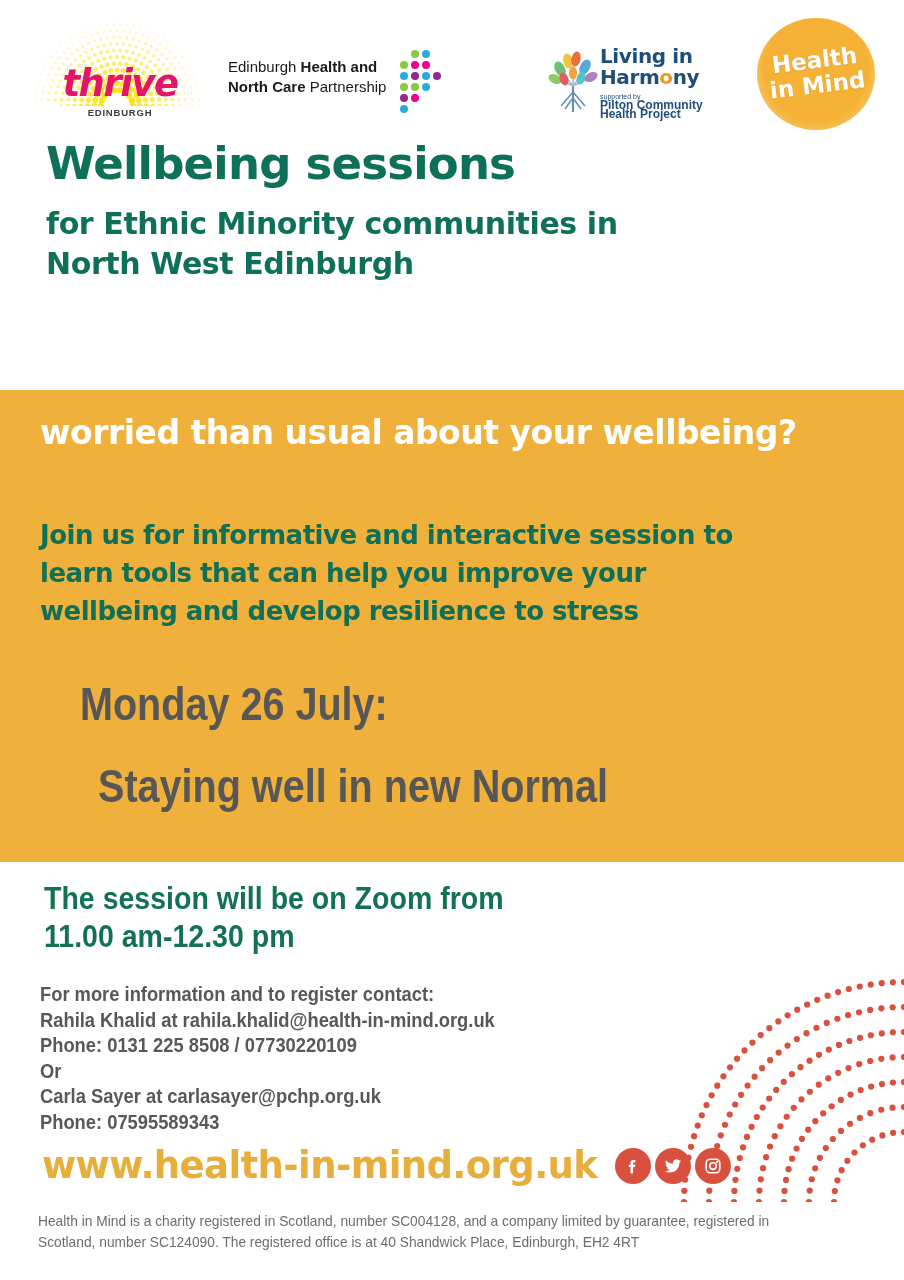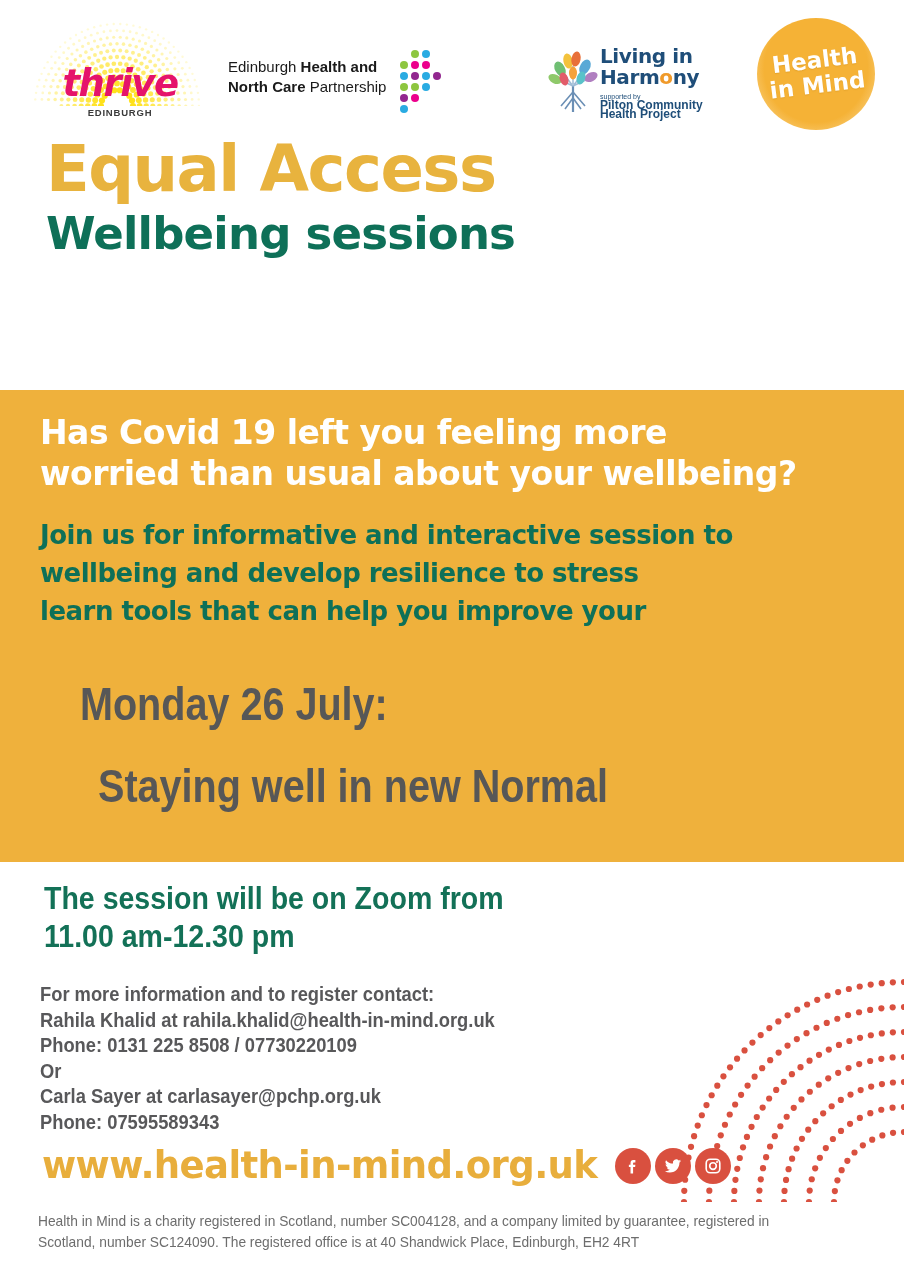--- a/index.html
+++ b/index.html
@@ -673,33 +673,35 @@
   <div class="him-logo">
     <div class="him-blob"></div>
     <div class="him-text">
       <span>Health</span>
       <span class="l2">in Mind</span>
     </div>
   </div>
 </div>
 
 <div class="title-block">
-  <div class="t-equal">Equal Access</div>
   <div class="t-wellbeing">Wellbeing sessions</div>
+  <div class="t-for">
+    <div>for Ethnic Minority communities in</div>
+    <div>North West Edinburgh</div>
+  </div>
 </div>
 
 <div class="banner">
   <div class="b-question">
-    <div>Has Covid 19 left you feeling more</div>
     <div>worried than usual about your wellbeing?</div>
   </div>
   <div class="b-join">
     <div>Join us for informative and interactive session to</div>
+    <div>learn tools that can help you improve your</div>
     <div>wellbeing and develop resilience to stress</div>
-    <div>learn tools that can help you improve your</div>
   </div>
   <div class="b-date">Monday 26 July:</div>
   <div class="b-topic">Staying well in new Normal</div>
 </div>
 
 <svg class="dot-arcs" id="dot-arcs" viewBox="0 0 230 240">
     <circle cx="160.00" cy="240.00" r="3.1" fill="#D9503F"></circle>
     <circle cx="160.86" cy="229.05" r="3.1" fill="#D9503F"></circle>
     <circle cx="163.43" cy="218.37" r="3.1" fill="#D9503F"></circle>
     <circle cx="167.63" cy="208.22" r="3.1" fill="#D9503F"></circle>

